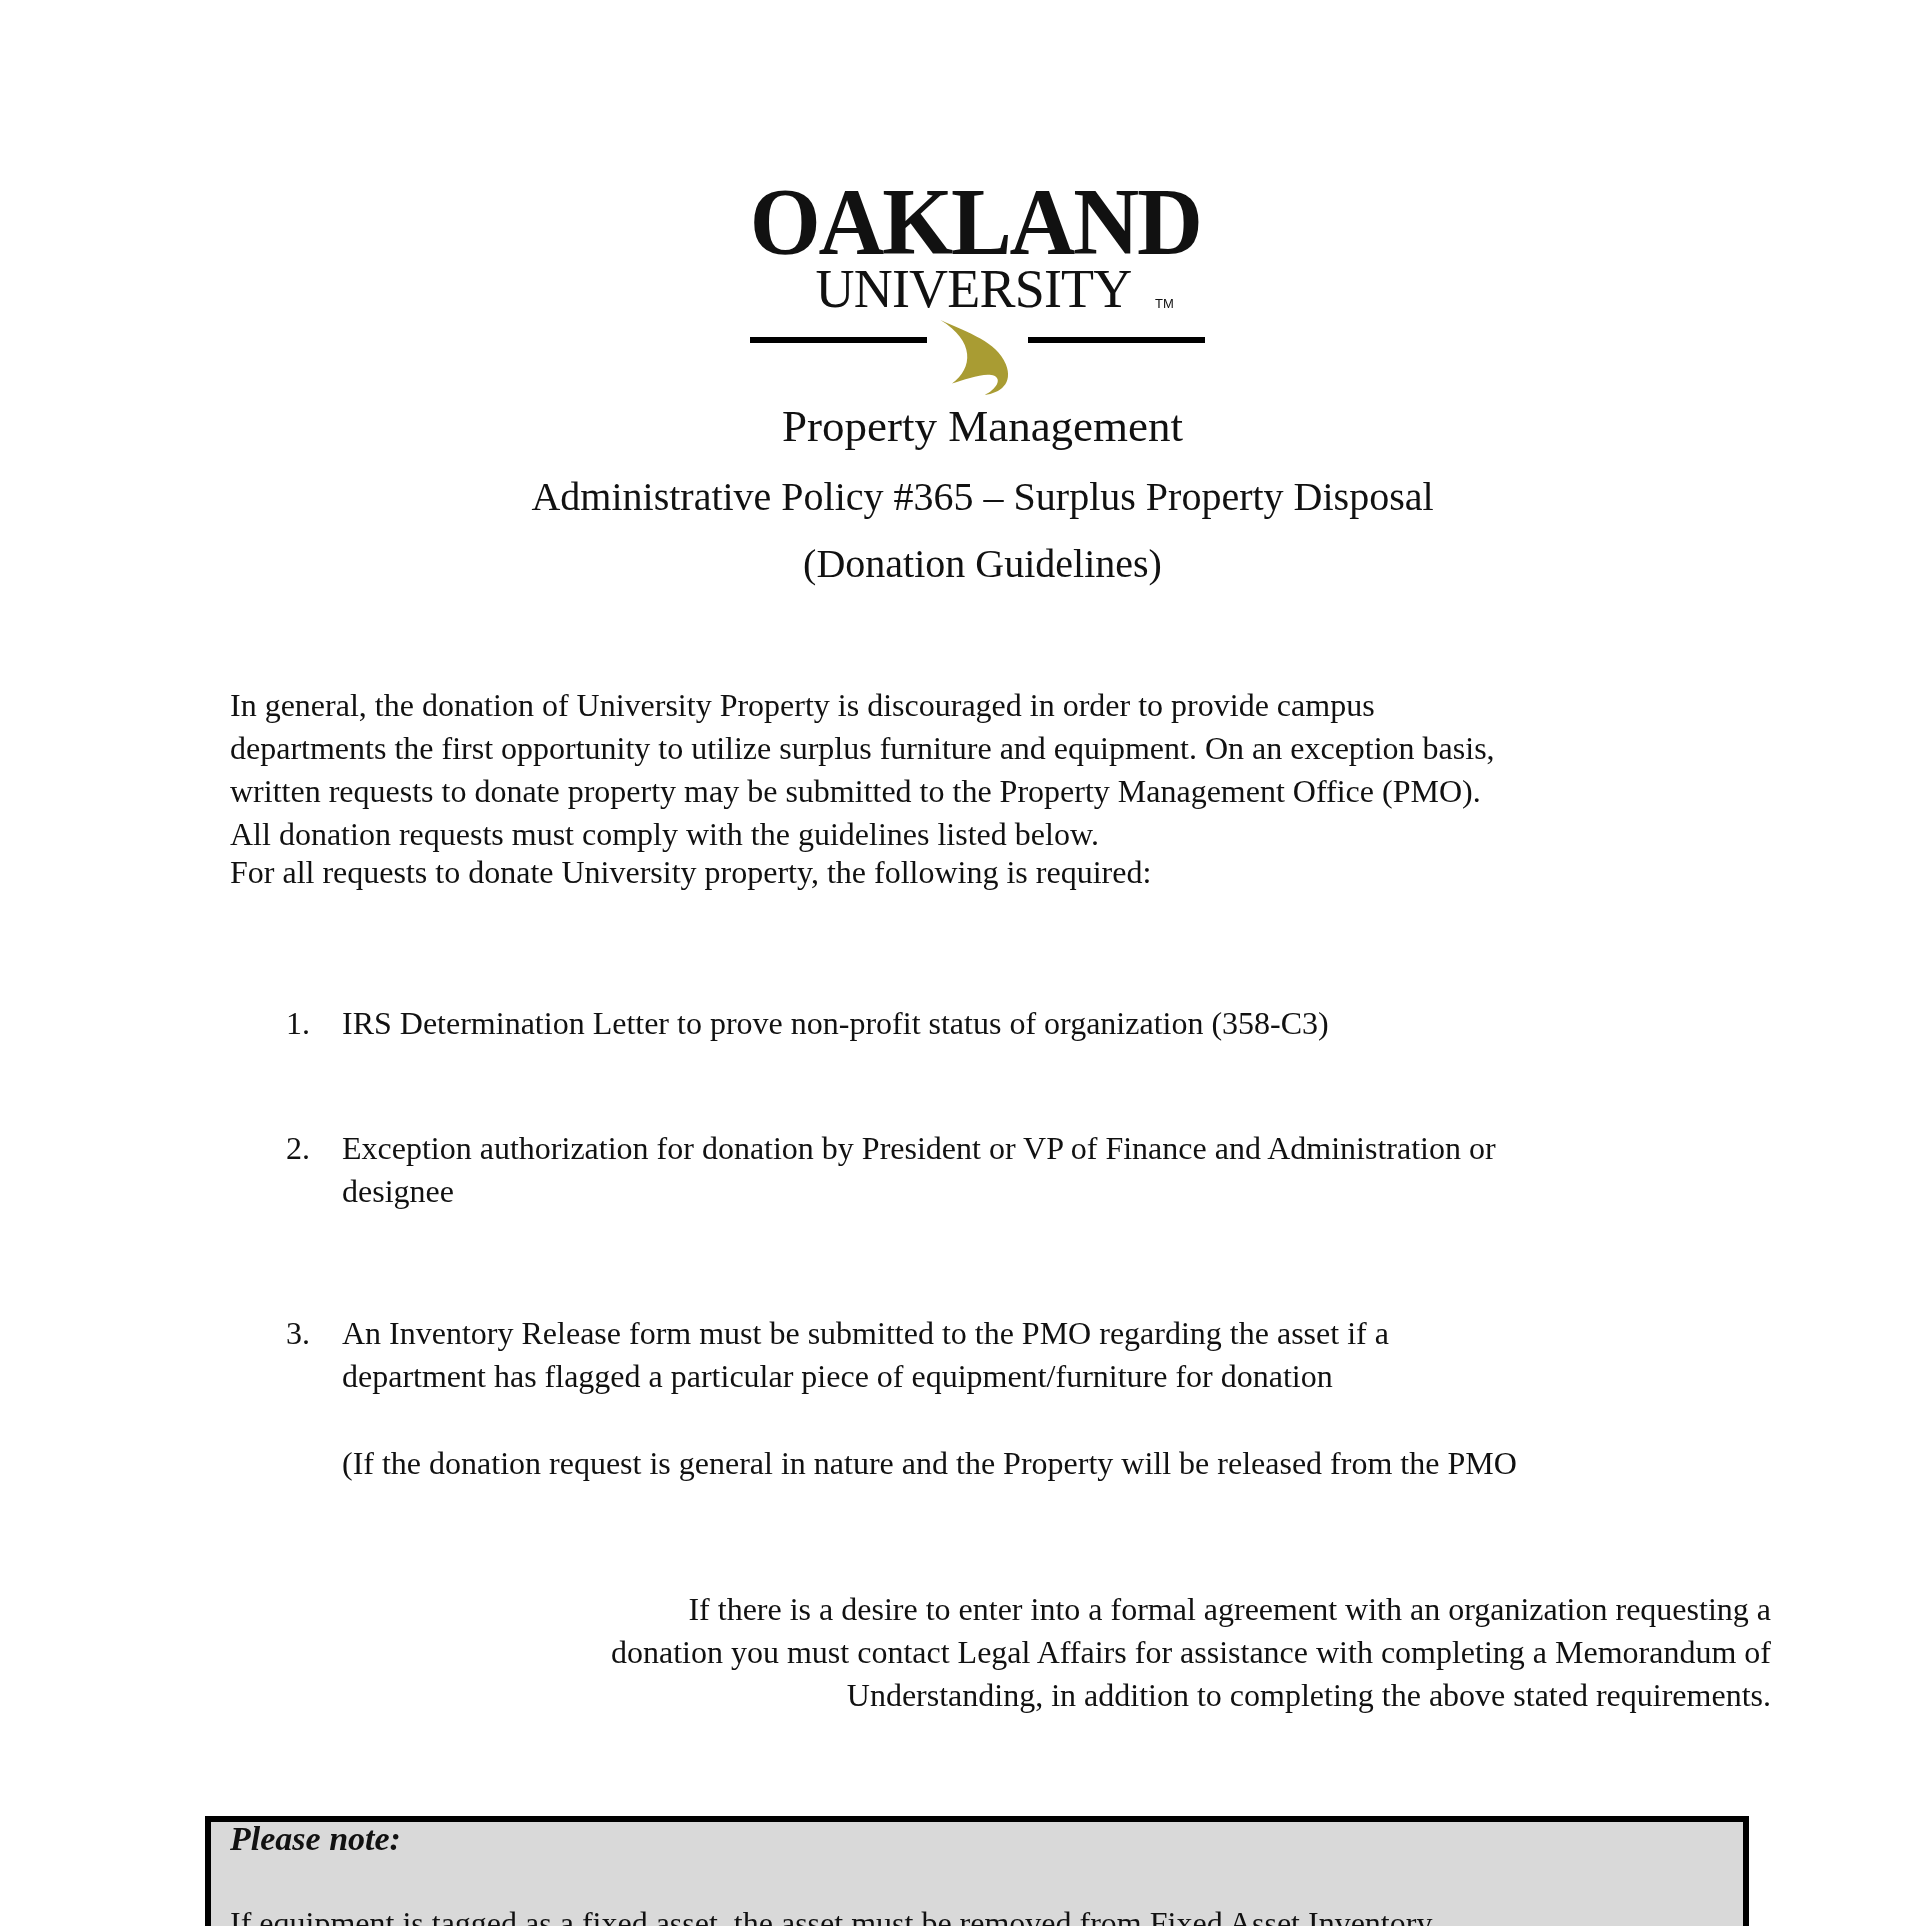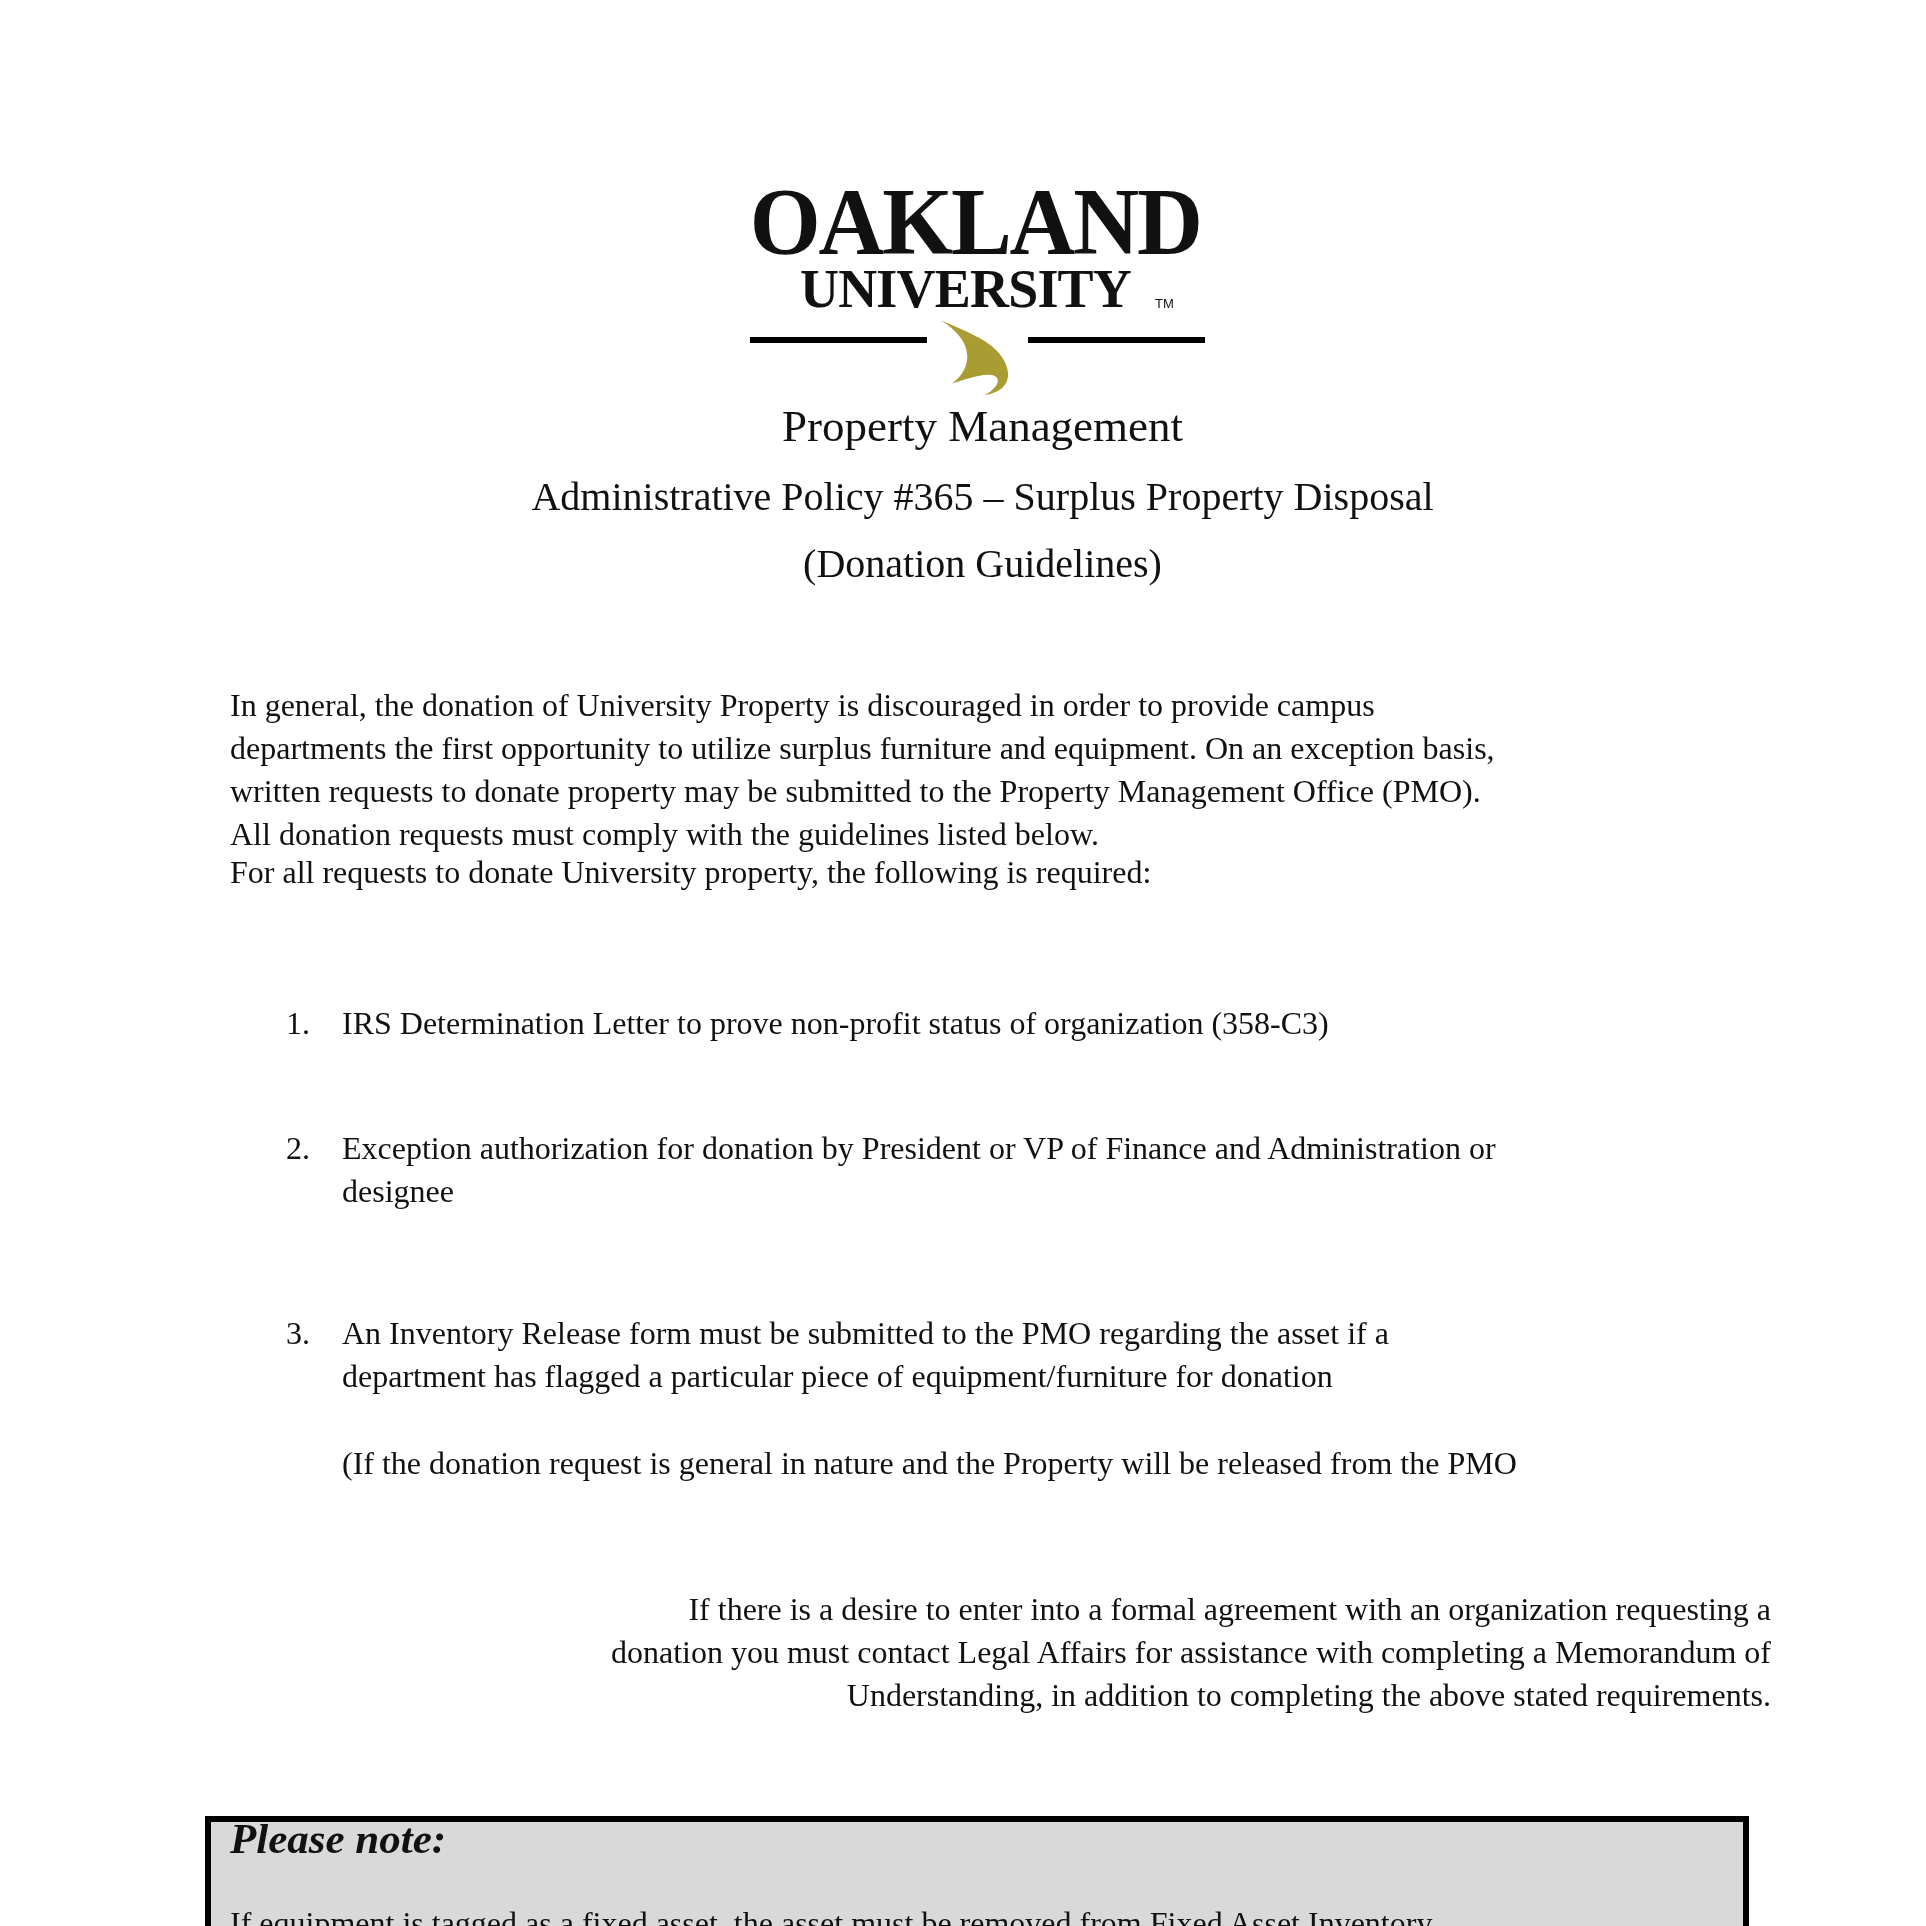--- a/index.html
+++ b/index.html
@@ -3,23 +3,23 @@
 <meta charset="utf-8">
 <style>
   html, body { margin: 0; padding: 0; background: #ffffff; }
   body { width: 1965px; height: 2542px; position: relative; overflow: hidden;
          font-family: "Liberation Serif", "DejaVu Serif", serif; color: #111; }
   .abs { position: absolute; }
   .logo { left: 738px; top: 181px; width: 470px; height: 200px; }
   .logo-oakland { position: absolute; left: 0; top: 0; width: 470px; text-align: center;
                   font-family: "Liberation Serif", serif; font-weight: bold; font-size: 96px;
                   line-height: 81px; letter-spacing: -2.3px; transform: scaleX(0.95); transform-origin: center; }
-  .logo-university { position: absolute; left: 0; top: 83px; width: 455px; text-align: center;
+  .logo-university { position: absolute; left: 8px; top: 83px; width: 455px; text-align: center;
                      font-family: "Liberation Serif", serif; font-size: 54px; line-height: 50px;
-                     letter-spacing: -0.8px; font-weight: bold; }
+                     letter-spacing: -0.8px; }
   .logo-tm { position: absolute; left: 417px; top: 116px; font-family: "Liberation Sans", sans-serif;
              font-size: 13px; line-height: 13px; }
   .logo-rule { position: absolute; top: 156px; height: 5.8px; background: #000; }
   .logo-rule.left { left: 11.6px; width: 177px; }
   .logo-rule.right { left: 290px; width: 177px; }
   .logo-swoosh { position: absolute; left: 189px; top: 137px; width: 100px; height: 77px; }
 
   .heading { left: 0; width: 1965px; text-align: center; font-family: "Liberation Serif", serif; }
   .h1 { top: 399px; font-size: 45px; line-height: 54px; }
   .h2 { top: 472px; font-size: 40px; line-height: 50px; }
@@ -32,21 +32,21 @@
   .list-num { left: 286px; }
   .list-text { left: 342px; width: 1425px; }
   .li1 { top: 1002px; }
   .li2 { top: 1127px; }
   .li3 { top: 1312px; }
   .li3-note { top: 1442px; }
   .p-agreement { top: 1588px; text-align: right; }
 
   .note-box { left: 205px; top: 1816px; width: 1544px; height: 311px; box-sizing: border-box;
               background: #d9d9d9; border: 6.5px solid #000; }
-  .note-title { left: 230px; top: 1817px; font-style: italic; font-weight: bold; font-size: 43px; line-height: 43px; }
+  .note-title { left: 230px; top: 1817px; font-style: italic; font-weight: bold; font-size: 34px; line-height: 43px; }
   .note-p1 { left: 230px; top: 1902px; width: 1502px; }
 </style>
 </head>
 <body>
 
 <div class="abs logo">
   <div class="logo-oakland">OAKLAND</div>
   <div class="logo-university">UNIVERSITY</div>
   <div class="logo-tm">TM</div>
   <div class="logo-rule left"></div>

